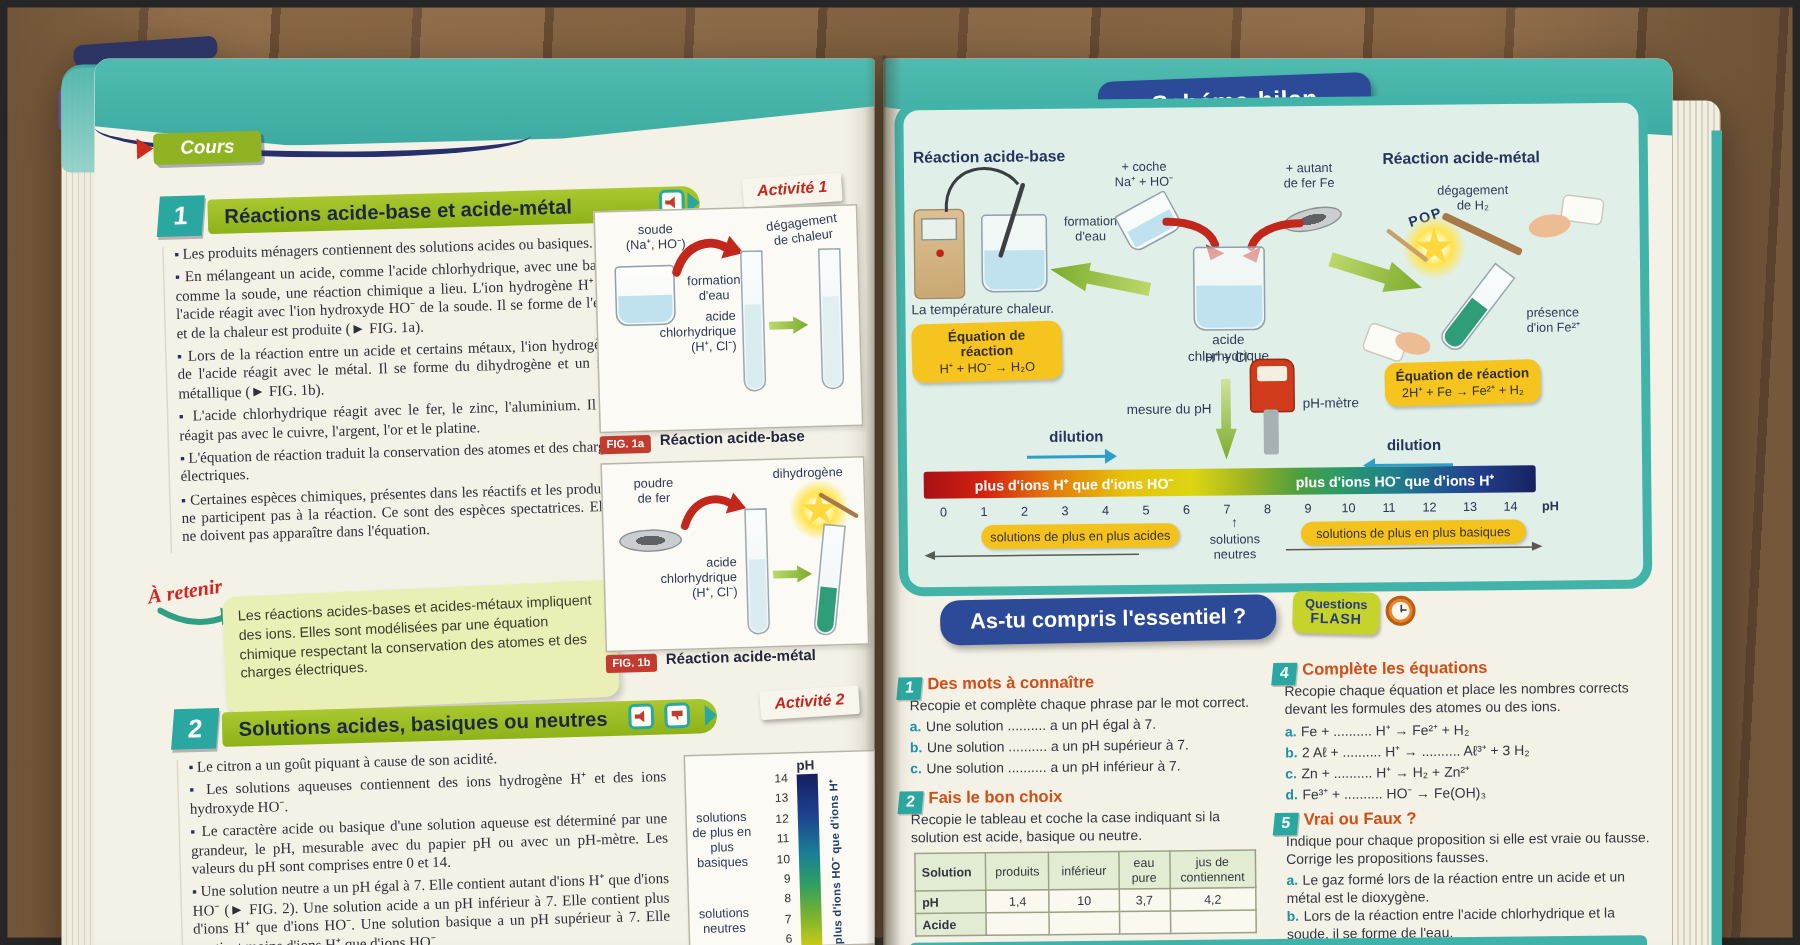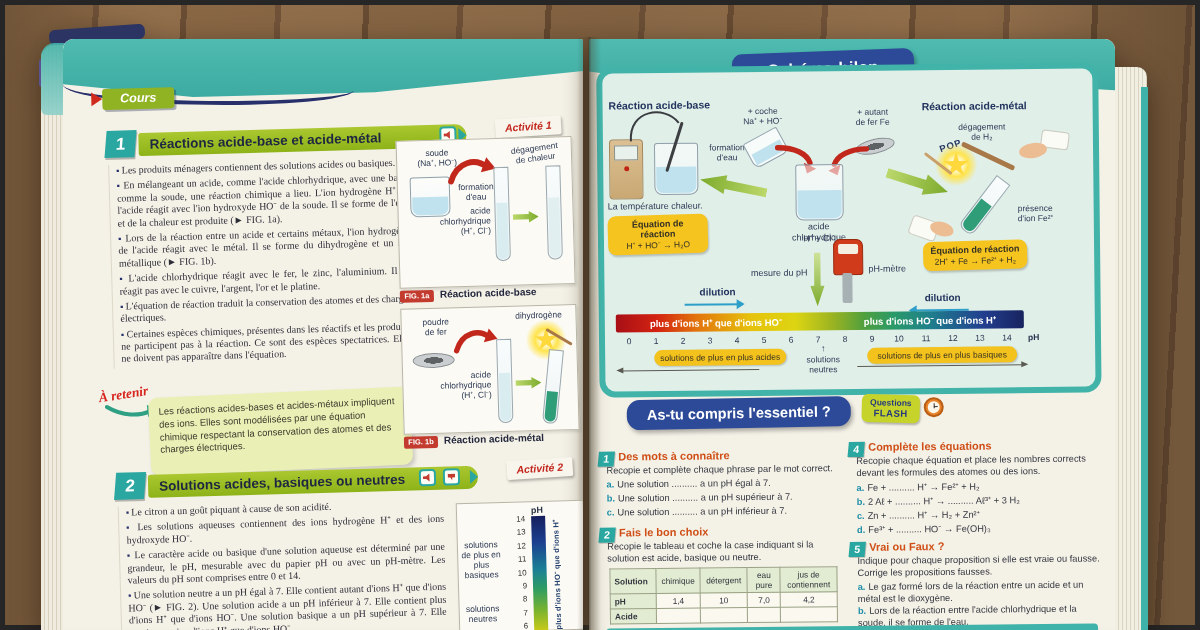--- a/index.html
+++ b/index.html
@@ -442,32 +442,32 @@
         <div class="qitem" style="left:16px;top:452px;width:232px;"><span class="lt">b.</span><span>Une solution .......... a un pH supérieur à 7.</span></div>
         <div class="qitem" style="left:16px;top:466px;width:232px;"><span class="lt">c.</span><span>Une solution .......... a un pH inférieur à 7.</span></div>
 
         <div class="qchip" style="left:8px;top:486px;">2</div>
         <div class="qtitle" style="left:28px;top:485px;">Fais le bon choix</div>
         <div class="qtext" style="left:16px;top:500px;width:230px;">Recopie le tableau et coche la case indiquant si la solution est acide, basique ou neutre.</div>
         <table class="qt" style="left:18px;top:527px;width:228px;">
           <thead>
             <tr>
               <th class="rowh" style="width:44px;">Solution</th>
-              <th style="width:42px;">chimique</th>
-              <th style="width:48px;">détergent</th>
+              <th style="width:42px;">produits</th>
+              <th style="width:48px;">inférieur</th>
               <th style="width:36px;">eau pure</th>
               <th style="width:58px;">jus de contiennent</th>
             </tr>
           </thead>
           <tbody>
             <tr>
               <td class="rowh">pH</td>
               <td>1,4</td>
               <td>10</td>
-              <td>7,0</td>
+              <td>3,7</td>
               <td>4,2</td>
             </tr>
             <tr>
               <td class="rowh">Acide</td>
               <td></td>
               <td></td>
               <td></td>
               <td></td>
             </tr>
           </tbody>

